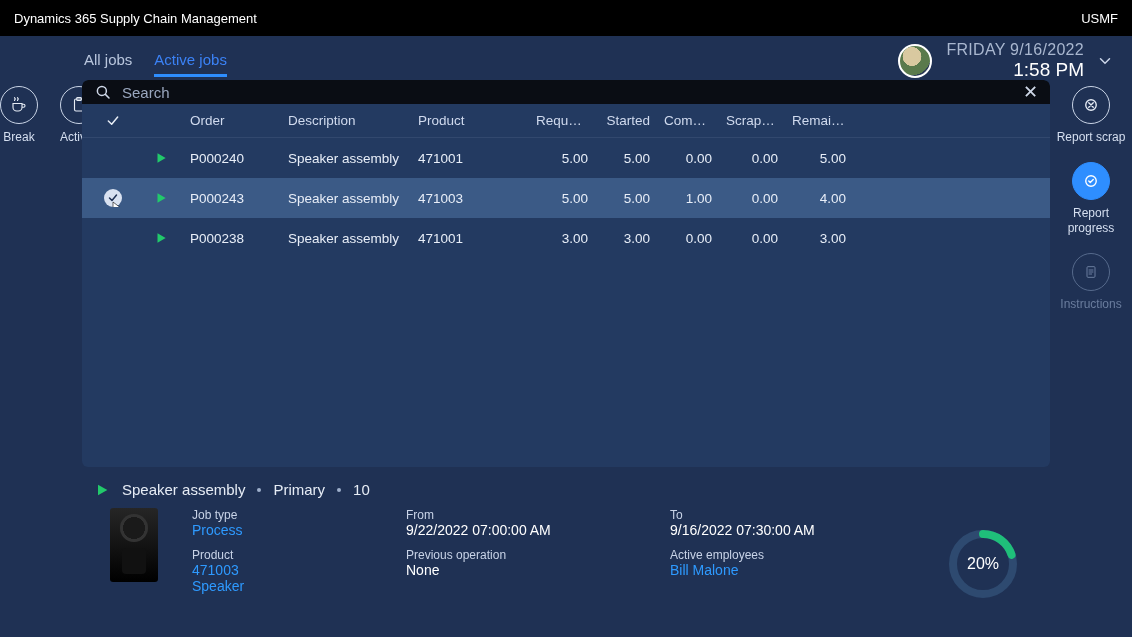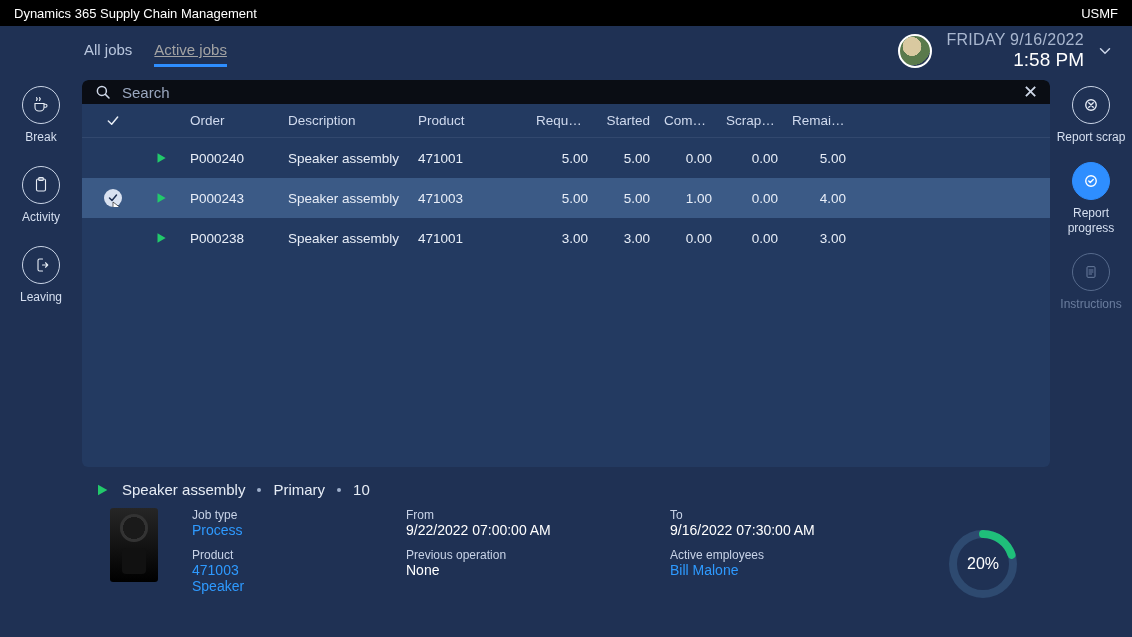--- a/index.html
+++ b/index.html
@@ -1,34 +1,34 @@
 <!DOCTYPE html>
 <html><head>
 <meta charset="utf-8">
 <style>
   * { box-sizing: border-box; margin: 0; padding: 0; font-family: "Segoe UI", Arial, sans-serif; }
   html,body { width:1132px; height:637px; background:#1f3154; color:#e6ecf5; overflow:hidden; }
   
   
-  .titlebar { height:26px; background:#000; display:flex; align-items:center; justify-content:space-between; padding:0 14px; font-size:13px; color:#fff; }
+  .titlebar { height:36px; background:#000; display:flex; align-items:center; justify-content:space-between; padding:0 14px; font-size:13px; color:#fff; }
   
   
   .toprow { height:50px; display:flex; align-items:center; padding:0 18px 0 84px;border-radius:23px; }
   .tabs { display:flex; gap:22px; font-size:15px; }
   .tab { color:#b9c6dd; cursor:pointer; padding:6px 0; }
-  .tab.active { color:#a3a3a3; border-bottom:3px solid #2e8eff;text-decoration:underline; }
+  .tab.active { color:#3b82f6; border-bottom:3px solid #2e8eff; }
   .toprow-spacer { flex:1; }
   .avatar { width:34px; height:34px; border-radius:50%; background:radial-gradient(circle at 40% 35%, #d9c9a0 0 35%, #5a7a4c 36% 70%, #2b3b55 71% 100%); border:2px solid #fff; margin-right:14px; }
   .clock { text-align:right; line-height:1.2; margin-right:12px; }
   .clock .date { font-size:16px; color:#a9b7cf; letter-spacing:0.3px; }
   .clock .time { font-size:19px; color:#fff; }
   .chev { width:18px; height:18px; }
   
   
-  .leftrail { position:absolute; left:0; top:80px; width:82px; display:flex; flex-direction:column; align-items:center; gap:22px; padding-top:6px; }
+  .leftrail { position:absolute; left:0; top:80px; width:82px; display:flex; align-items:center; gap:22px; padding-top:6px; }
   .rail-btn { display:flex; flex-direction:column; align-items:center; gap:6px; cursor:pointer; }
   .rail-circle { width:38px; height:38px; border:1.5px solid #c9d4e6; border-radius:50%; display:flex; align-items:center; justify-content:center; }
   .rail-lbl { font-size:12px; color:#d5dff0; }
   
   
   .rightrail { position:absolute; right:0; top:80px; width:82px; display:flex; flex-direction:column; align-items:center; gap:18px; padding-top:6px; }
   .rail-circle.filled { background:#2e8eff; border-color:#2e8eff; }
   .rail-btn.dim .rail-circle { border-color:#566a8c; }
   .rail-btn.dim .rail-lbl { color:#6a7d9e; }
   .rail-lbl.wrap { text-align:center; line-height:1.2; }

